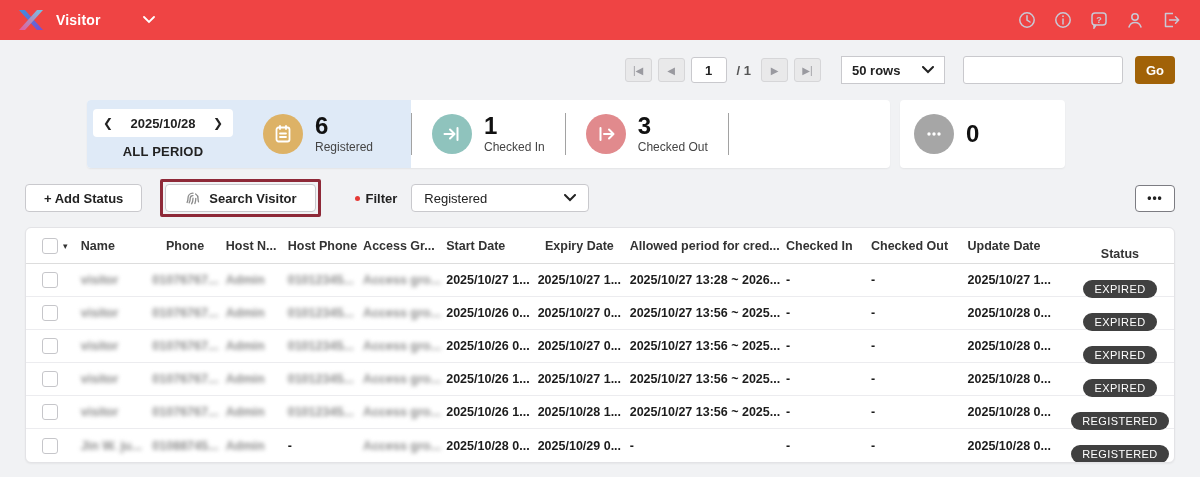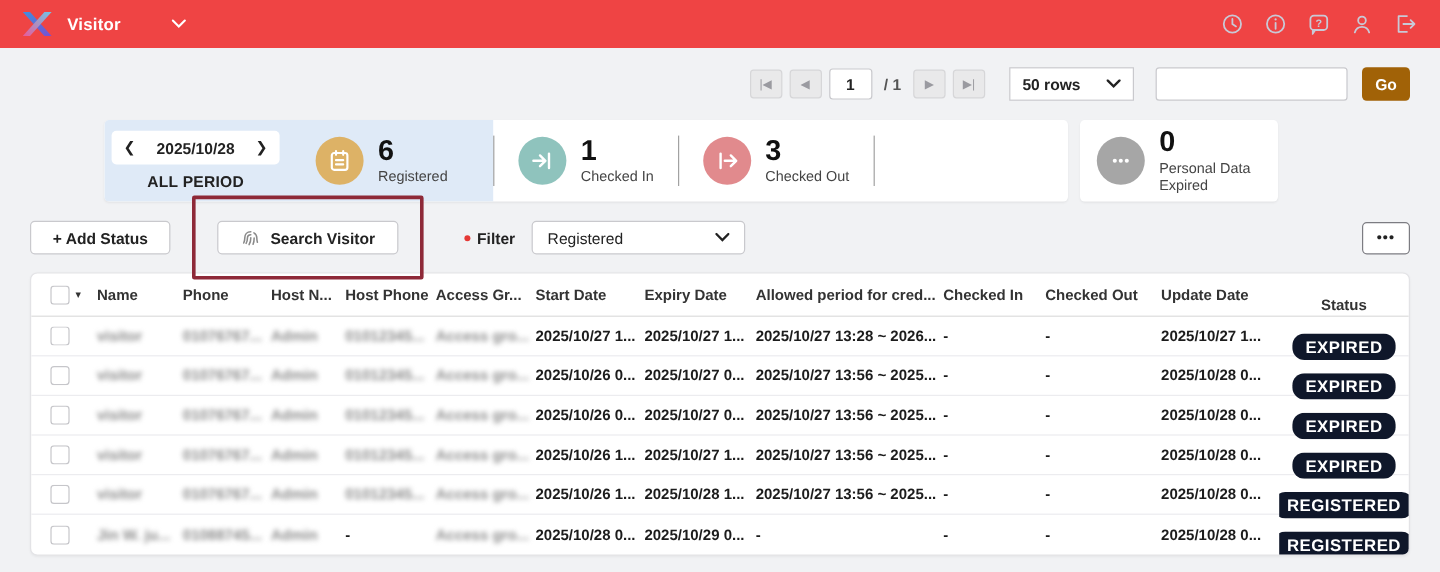--- a/index.html
+++ b/index.html
@@ -86,21 +86,21 @@
   .stats-card.main .stat.white { padding:0 20px; }
 
   
   .toolbar { display:flex; align-items:center; margin:15px 25px 0 25px; height:30px; }
   .btn {
     background:#fff; border:1px solid #c9c9cd; border-radius:4px; height:28px;
     font-weight:bold; font-size:13px; color:#222; padding:0 18px; cursor:pointer;
     display:flex; align-items:center; gap:7px; font-family:inherit;
   }
   .annotation-box {
-    border:3px solid #8e2938; border-radius:2px; padding:18px; margin-left:18px;
+    border:3px solid #8e2938; border-radius:2px; padding:2px; margin-left:18px;
     display:flex; align-items:center;
   }
   .filter-wrap { display:flex; align-items:center; margin-left:34px; gap:6px; }
   .red-dot { width:5px; height:5px; border-radius:50%; background:#e53935; }
   .filter-label { font-weight:bold; font-size:13px; }
   .filter-select {
     margin-left:14px; width:178px; height:28px; background:#fff;
     border:1px solid #c9c9cd; border-radius:4px; display:flex; align-items:center;
     justify-content:space-between; padding:0 12px; color:#222; cursor:pointer;
   }
@@ -117,39 +117,39 @@
     margin:14px 25px 0 25px; background:#fff; border-radius:6px;
     border:1px solid #e3e3e6; box-shadow:0 1px 2px rgba(0,0,0,.05); overflow:hidden;
   }
   .thead, .trow { display:flex; align-items:center; }
   .thead { height:36px; border-bottom:1px solid #ddd; font-weight:bold; font-size:12.5px; color:#333; }
   .trow { height:33px; border-bottom:1px solid #ececef; font-size:12.5px; font-weight:bold; color:#1c1c1c; }
   .trow:last-child { border-bottom:none; }
   .cell { padding:0 4px; overflow:hidden; white-space:nowrap; }
   .col-check { width:52px; padding-left:16px; display:flex; align-items:center; gap:5px; }
   .col-name { width:74px; }
-  .col-phone { width:76px; }
+  .col-phone { width:76px;text-align:center; }
   .col-hostname { width:64px; }
   .col-hostphone { width:78px; }
   .col-access { width:86px; }
   .col-start { width:94px; }
-  .col-expiry { width:96px; }
+  .col-expiry { width:96px;text-align:center; }
   .col-allowed { width:162px; }
   .col-checkedin { width:88px; }
   .col-checkedout { width:100px; }
   .col-update { width:106px; }
   .col-status { width:112px; display:flex; justify-content:center;margin-top:17px; }
   .checkbox {
     width:16px; height:16px; border:1.5px solid #c6c6ca; border-radius:3px;
     background:#fff; display:inline-block; cursor:pointer;
   }
   .hdr-caret { font-size:9px; color:#333; cursor:pointer; }
   .redacted { color:#8d8d8d; filter:blur(2.3px); font-weight:bold; }
   .badge {
-    background:#0f172a; color:#fff; font-weight:bold; font-size:14px;
+    background:#404040; color:#fff; font-weight:normal; font-size:11px;
     letter-spacing:.4px; border-radius:10px; padding:3px 11px; display:inline-block;
   }
 </style>
 </head>
 <body>
 
 <header class="topbar">
   <svg class="logo" viewBox="0 0 26 24">
     <defs>
       <linearGradient id="lg1" x1="0" y1="0" x2="1" y2="1">
@@ -276,21 +276,20 @@
     <div class="stat">
       <span class="stat-icon" style="background:#a6a6a6">
         <svg width="20" height="20" viewBox="0 0 20 20" fill="#fff">
           <circle cx="5" cy="10" r="1.7"></circle>
             <circle cx="10" cy="10" r="1.7"></circle>
             <circle cx="15" cy="10" r="1.7"></circle>
         </svg>
       </span>
       <span>
         <div class="stat-num">0</div>
-        <div class="stat-label">Personal Data Expired</div>
       </span>
     </div>
   </div>
 </div>
 
 <div class="toolbar">
   <button class="btn">+ Add Status</button>
   <div class="annotation-box">
     <button class="btn" style="margin:0;">
       <svg width="18" height="18" viewBox="0 0 18 18" fill="none" stroke="#8a8a8a" stroke-width="1.3" stroke-linecap="round">

